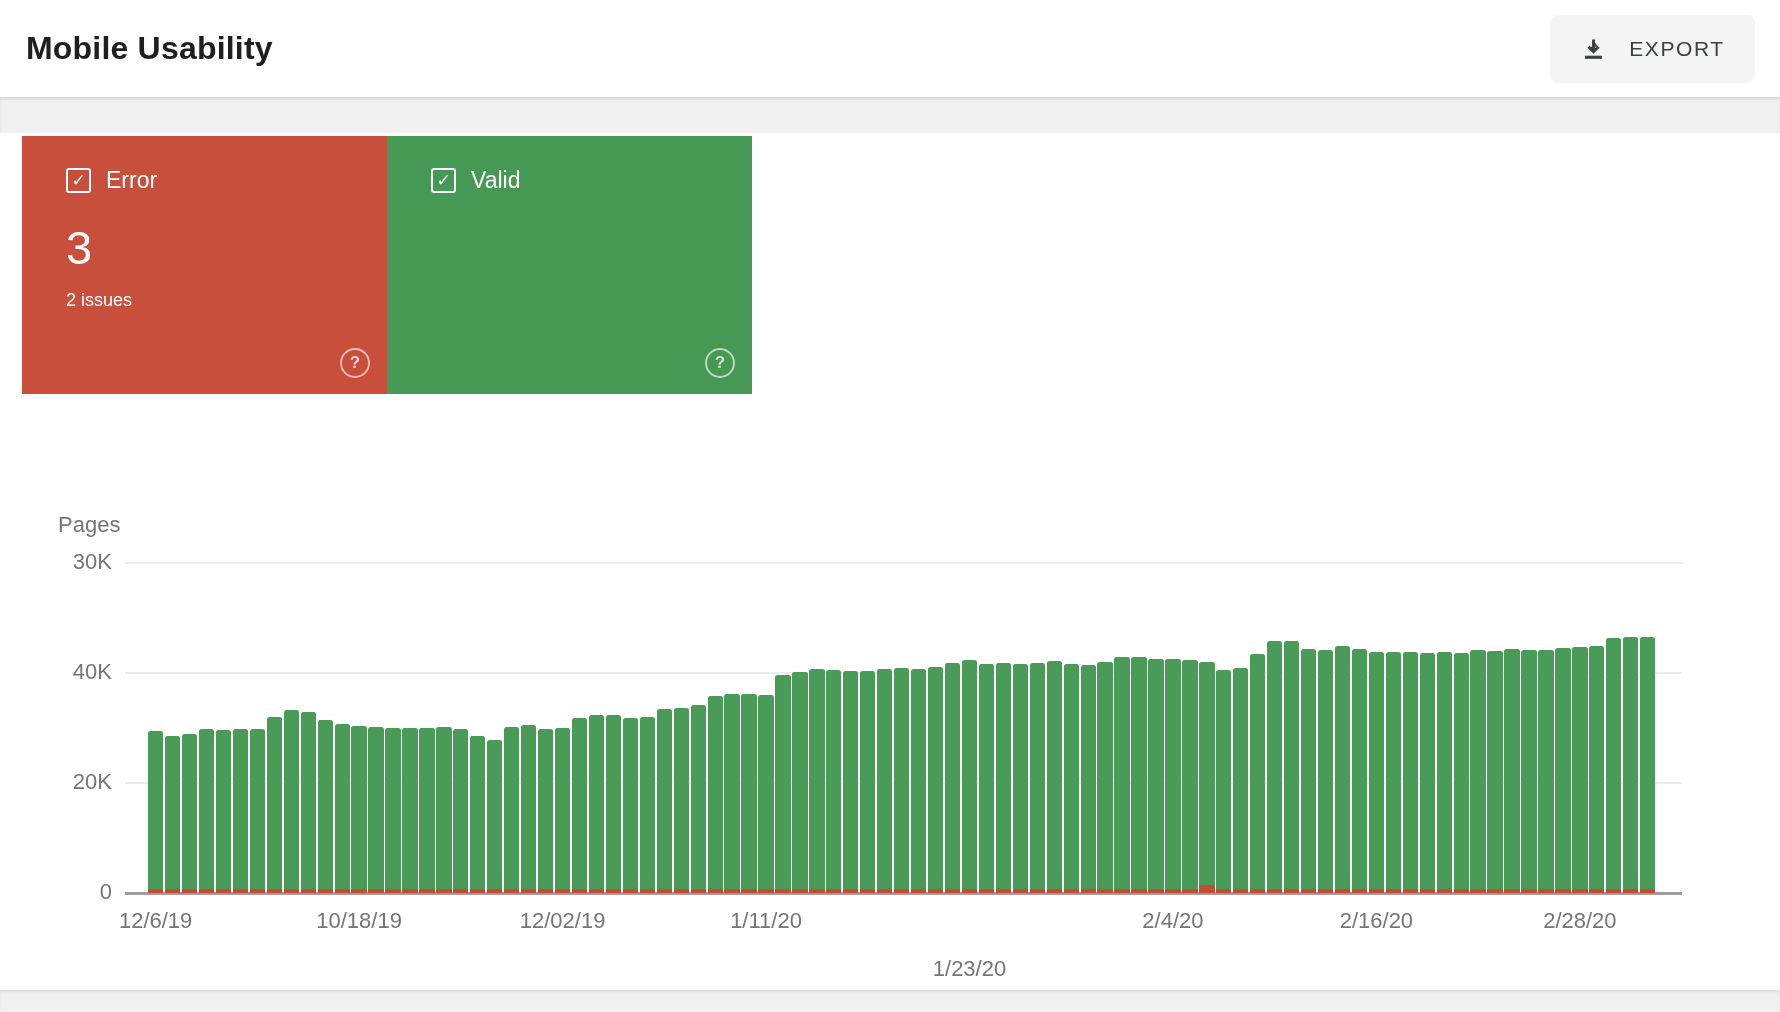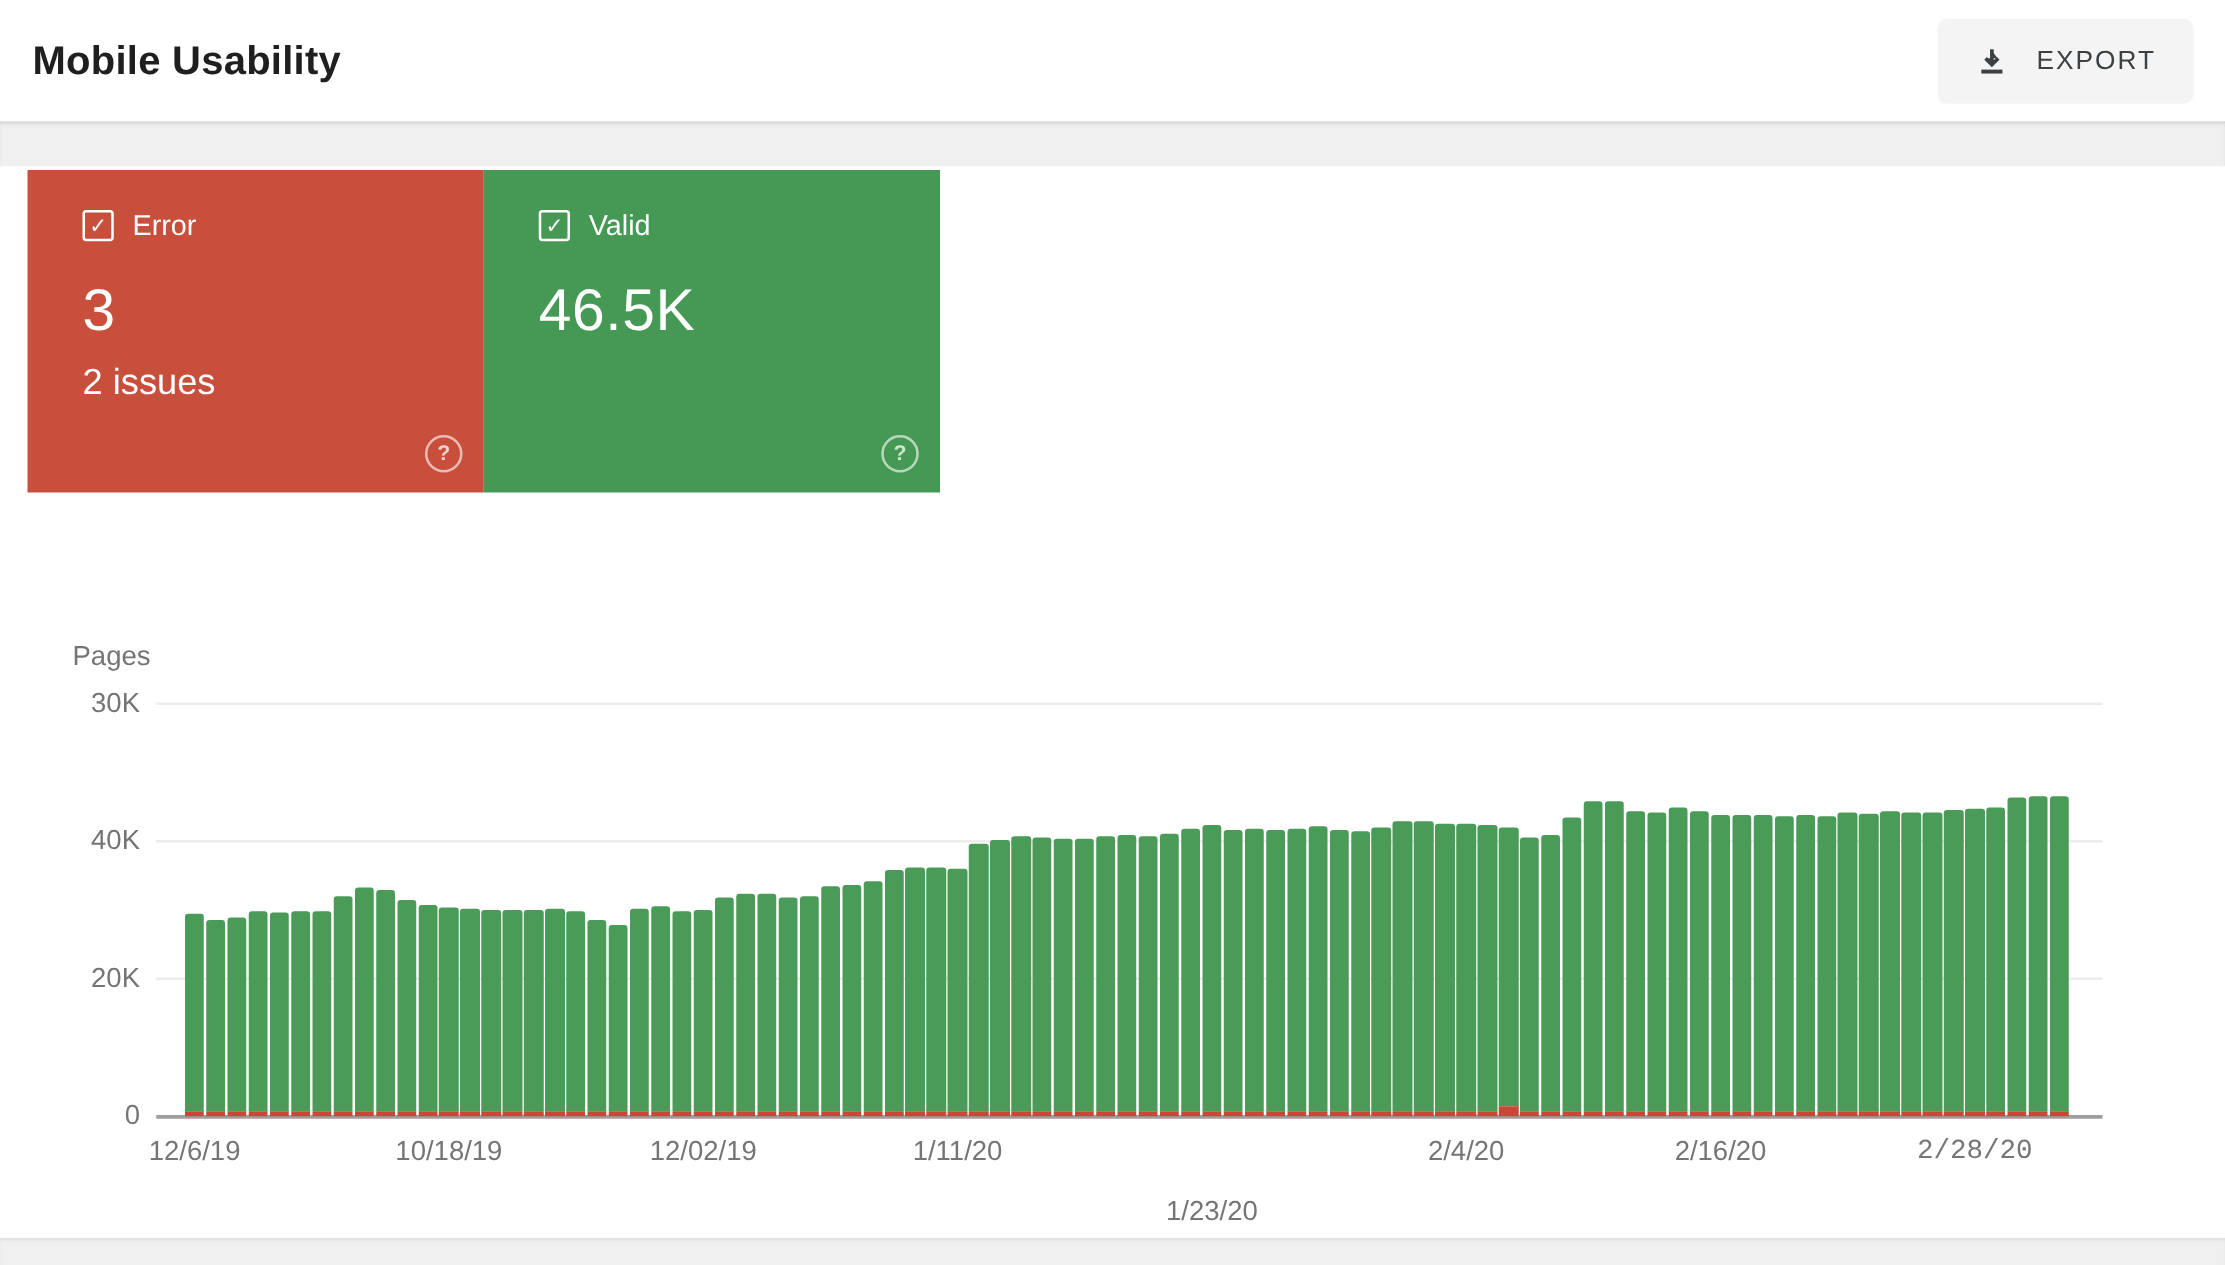--- a/index.html
+++ b/index.html
@@ -44,21 +44,21 @@
   .card.valid{left:387px;}
   .card-head{display:flex;align-items:center;gap:15px;height:24px;margin-top:2px;}
   .card-checkbox{
     width:21px;height:21px;border:2.5px solid #ffffff;border-radius:3px;
     display:flex;align-items:center;justify-content:center;flex:0 0 auto;
   }
   .card-checkbox .mark{font-size:17px;font-weight:bold;color:#fff;line-height:1;display:none;}
   .card-checkbox.checked .mark{display:block;}
   .card-label{font-size:23px;color:#ffffff;}
   .card-value{margin-top:30px;font-size:47px;font-weight:400;letter-spacing:.5px;line-height:1.1;}
-  .card-sub{margin-top:16px;font-size:29px;min-height:26px;}
+  .card-sub{margin-top:16px;font-size:18px;min-height:26px;}
   .help-icon{
     position:absolute;right:17px;bottom:16px;width:26px;height:26px;border-radius:50%;
     border:2px solid rgba(255,255,255,.62);color:rgba(255,255,255,.75);
     display:flex;align-items:center;justify-content:center;
     font-size:17px;font-weight:600;cursor:pointer;
   }
   
   .impressions-row{position:absolute;left:60px;top:424px;display:flex;align-items:center;gap:22px;cursor:pointer;}
   .imp-checkbox{
     width:33px;height:33px;border:3.5px solid #5f6368;border-radius:5px;background:#fff;
@@ -107,21 +107,20 @@
     <div class="help-icon">?</div>
   </div>
 
   <div class="card valid" style="background: rgb(70, 153, 85);">
     <div class="card-head">
       <span class="card-checkbox checked">
         <span class="mark">✓</span>
       </span>
       <span class="card-label">Valid</span>
     </div>
-    <div class="card-value">46.5K</div>
     <div class="card-sub"></div>
     <div class="help-icon">?</div>
   </div>
 
 
   <div class="pages-label">Pages</div>
   <div class="chart-layer" id="chart-layer">
       <div class="gridline" style="left: 125px; top: 562px; width: 1557px;"></div>
       <div class="ytick" style="left: 42px; top: 563px;">30K</div>
       <div class="gridline" style="left: 125px; top: 672px; width: 1557px;"></div>
@@ -308,17 +307,17 @@
       <div class="bar-red" style="left: 1623.08px; width: 15.3px; top: 889px; height: 4px; background: rgb(197, 74, 54);"></div>
       <div class="bar-green" style="left: 1640.04px; width: 15.3px; top: 637.25px; height: 251.75px; background: rgb(74, 155, 88);"></div>
       <div class="bar-red" style="left: 1640.04px; width: 15.3px; top: 889px; height: 4px; background: rgb(197, 74, 54);"></div>
       <div class="xtick" style="left: 155.65px;">12/6/19</div>
       <div class="xtick" style="left: 359.11px;">10/18/19</div>
       <div class="xtick" style="left: 562.57px;">12/02/19</div>
       <div class="xtick" style="left: 766.03px;">1/11/20</div>
       <div class="xtick" style="left: 969.49px; margin-top: 48px;">1/23/20</div>
       <div class="xtick" style="left: 1172.95px;">2/4/20</div>
       <div class="xtick" style="left: 1376.41px;">2/16/20</div>
-      <div class="xtick" style="left: 1579.87px; font-family: Liberation Mono, monospace;">2/28/20</div>
+      <div class="xtick" style="left: 1579.87px;">2/28/20</div>
     </div>
 
   <div class="bottom-strip"></div>
 </div>
 
 </body></html>

